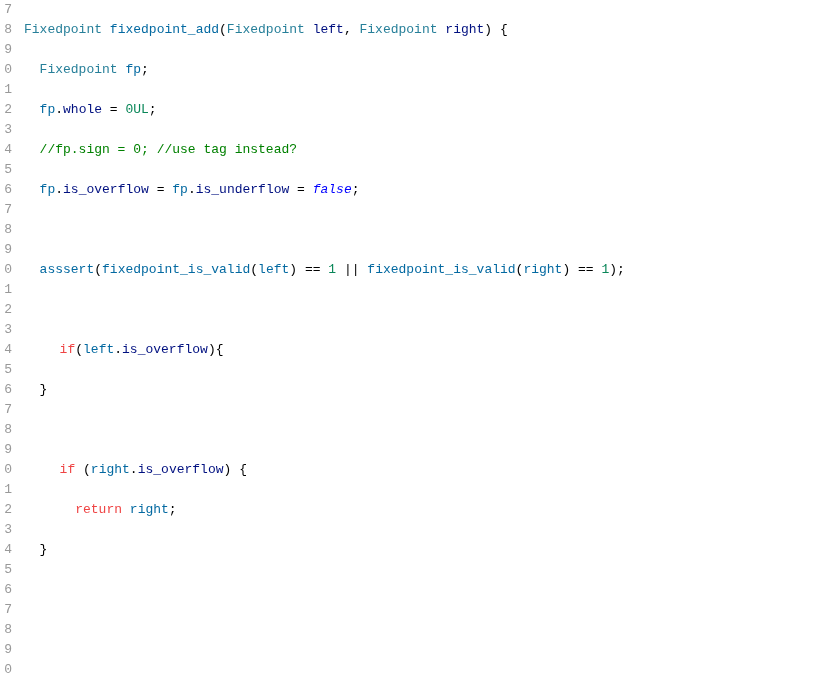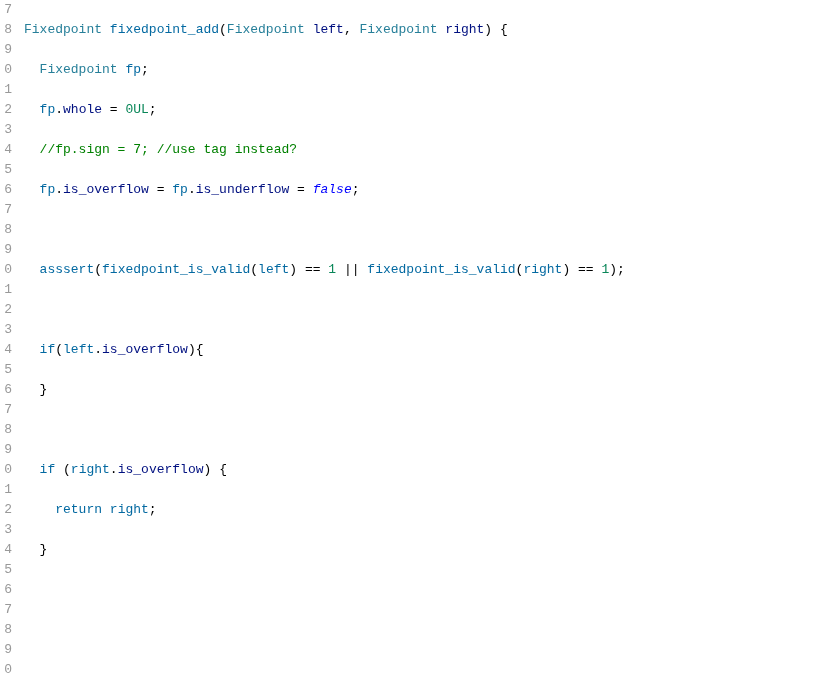--- a/index.html
+++ b/index.html
@@ -32,21 +32,21 @@
     }
     .code-line {
       height: 20px;
     }
     .tk-type { color: #267f99; }
     .tk-func { color: #0369a1; }
     .tk-param { color: #001080; }
     .tk-var { color: #0369a1; }
     .tk-prop { color: #001080; }
     .tk-punct { color: #000000; }
-    .tk-ctrl { color: #0369a1; }
+    .tk-ctrl { color: #ef4444; margin-left: 20px; }
     .tk-num { color: #098658; }
     .tk-comment { color: #008000; }
     .tk-bool { color: #0000ff; font-style: italic; }
   </style>
 </head>
 <body>
 
 <div class="gutter">
   <div class="gutter-line">7</div>
   <div class="gutter-line">8</div>
@@ -81,21 +81,21 @@
   <div class="gutter-line">7</div>
   <div class="gutter-line">8</div>
   <div class="gutter-line">9</div>
   <div class="gutter-line">0</div>
 </div>
 
 <div class="code">
 <div class="code-line"><span class="tk-type">Fixedpoint</span><span> </span><span class="tk-func">fixedpoint_add</span><span class="tk-punct">(</span><span class="tk-type">Fixedpoint</span><span> </span><span class="tk-param">left</span><span class="tk-punct">, </span><span class="tk-type">Fixedpoint</span><span> </span><span class="tk-param">right</span><span class="tk-punct">)</span><span> </span><span class="tk-punct">{</span></div>
 <div class="code-line"><span>  </span><span class="tk-type">Fixedpoint</span><span> </span><span class="tk-var">fp</span><span class="tk-punct">;</span></div>
 <div class="code-line"><span>  </span><span class="tk-var">fp</span><span class="tk-punct">.</span><span class="tk-prop">whole</span><span class="tk-punct"> = </span><span class="tk-num">0UL</span><span class="tk-punct">;</span></div>
-<div class="code-line"><span>  </span><span class="tk-comment">//fp.sign = 7; //use tag instead?</span></div>
+<div class="code-line"><span>  </span><span class="tk-comment">//fp.sign = 0; //use tag instead?</span></div>
 <div class="code-line"><span>  </span><span class="tk-var">fp</span><span class="tk-punct">.</span><span class="tk-prop">is_overflow</span><span class="tk-punct"> = </span><span class="tk-var">fp</span><span class="tk-punct">.</span><span class="tk-prop">is_underflow</span><span class="tk-punct"> = </span><span class="tk-bool">false</span><span class="tk-punct">;</span></div>
 <div class="code-line"></div>
 <div class="code-line"><span>  </span><span class="tk-func">asssert</span><span class="tk-punct">(</span><span class="tk-func">fixedpoint_is_valid</span><span class="tk-punct">(</span><span class="tk-var">left</span><span class="tk-punct">)</span><span class="tk-punct"> == </span><span class="tk-num">1</span><span class="tk-punct"> || </span><span class="tk-func">fixedpoint_is_valid</span><span class="tk-punct">(</span><span class="tk-var">right</span><span class="tk-punct">)</span><span class="tk-punct"> == </span><span class="tk-num">1</span><span class="tk-punct">)</span><span class="tk-punct">;</span></div>
 <div class="code-line"></div>
 <div class="code-line"><span>  </span><span class="tk-ctrl">if</span><span class="tk-punct">(</span><span class="tk-var">left</span><span class="tk-punct">.</span><span class="tk-prop">is_overflow</span><span class="tk-punct">)</span><span class="tk-punct">{</span></div>
 <div class="code-line"><span>  </span><span class="tk-punct">}</span></div>
 <div class="code-line"></div>
 <div class="code-line"><span>  </span><span class="tk-ctrl">if</span><span> </span><span class="tk-punct">(</span><span class="tk-var">right</span><span class="tk-punct">.</span><span class="tk-prop">is_overflow</span><span class="tk-punct">)</span><span> </span><span class="tk-punct">{</span></div>
 <div class="code-line"><span>    </span><span class="tk-ctrl">return</span><span> </span><span class="tk-var">right</span><span class="tk-punct">;</span></div>
 <div class="code-line"><span>  </span><span class="tk-punct">}</span></div>

